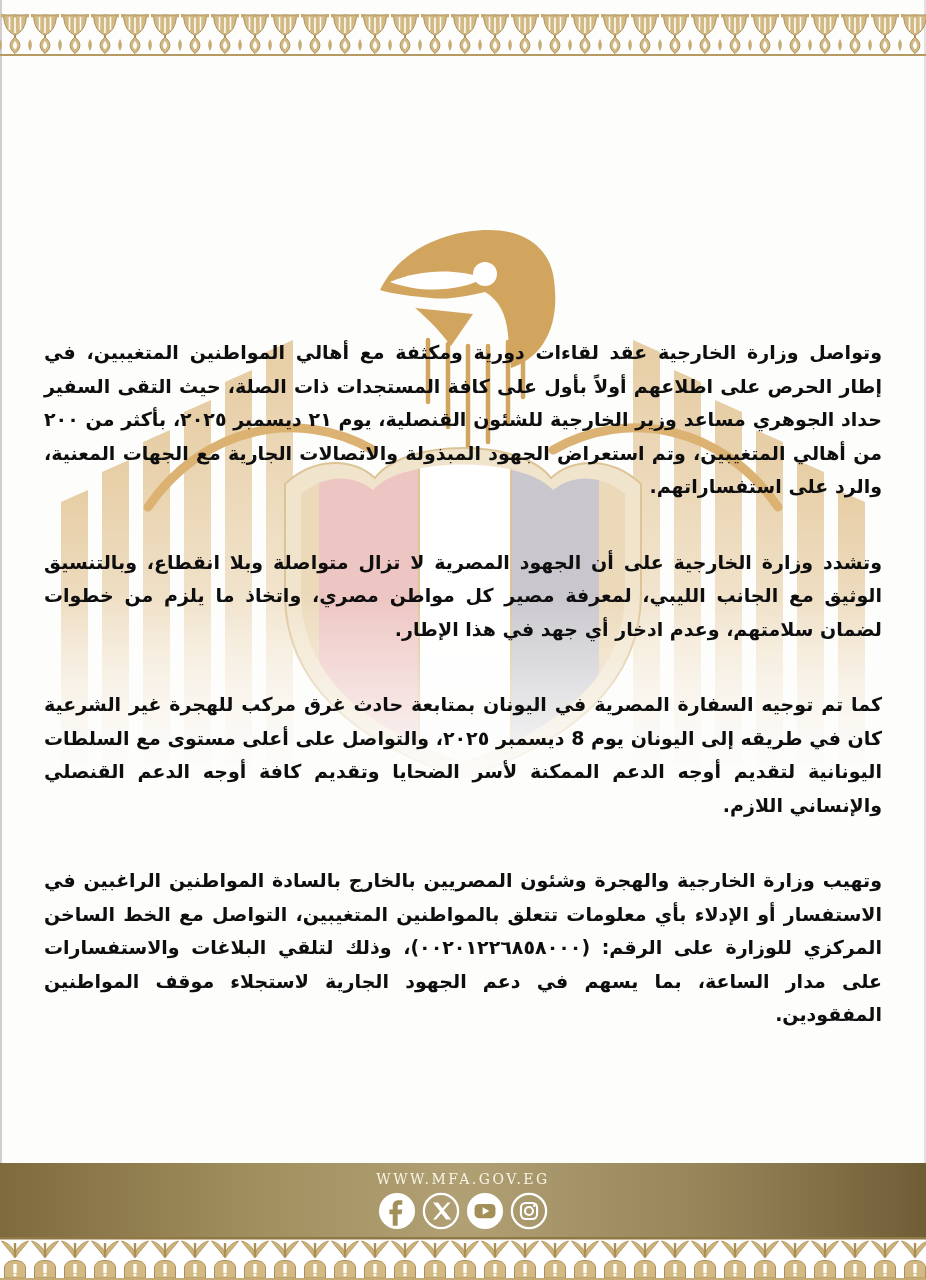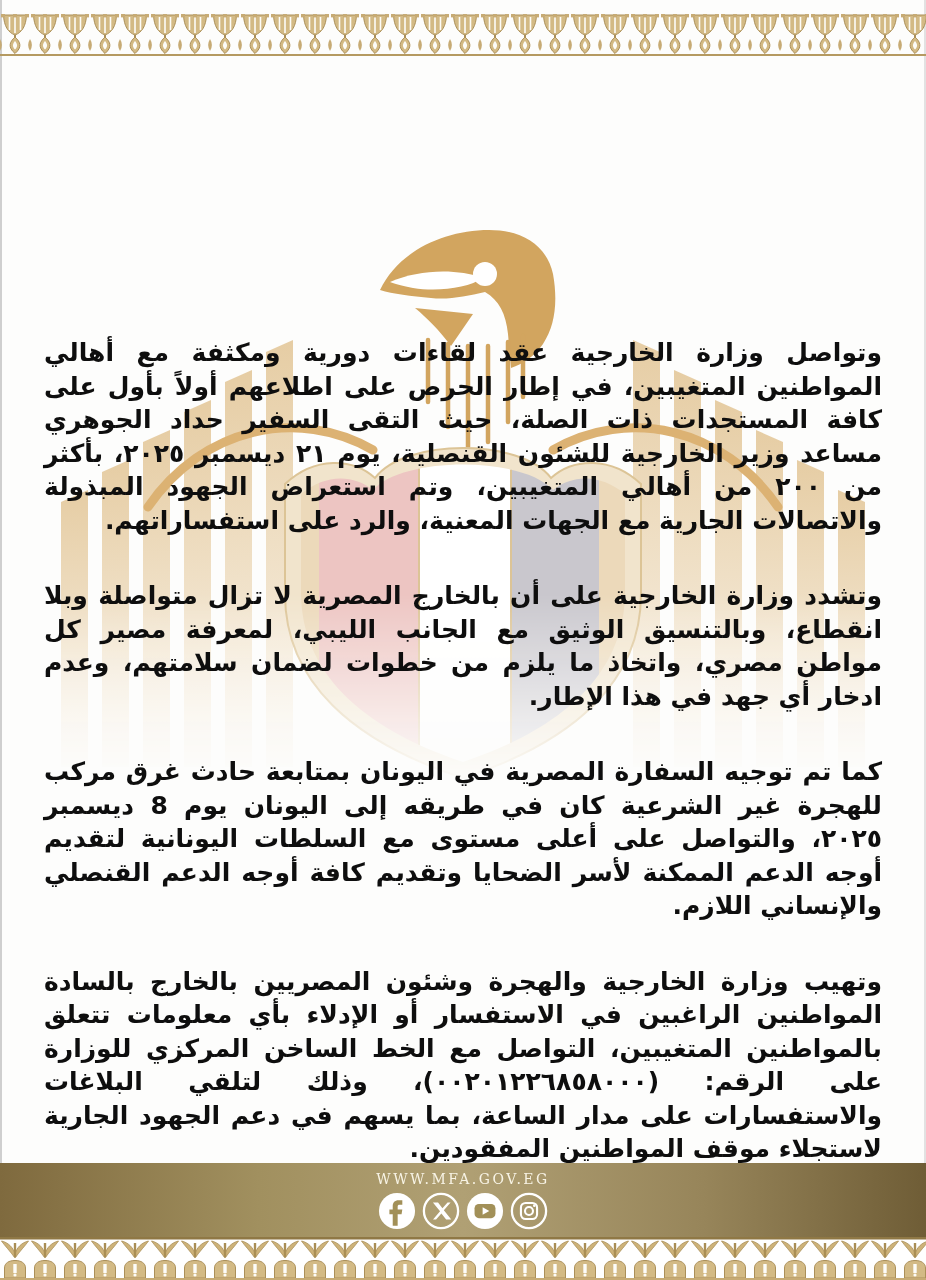--- a/index.html
+++ b/index.html
@@ -7,21 +7,21 @@
     position:relative; width:926px; height:1280px; margin:0 auto;
     background:#fdfdfc; overflow:hidden;
     font-family:"DejaVu Sans", sans-serif;
     box-shadow:inset 2px 0 0 #cfcfcf, inset -2px 0 0 #e2e2e2;
   }
   .top-frieze{position:absolute;top:14px;left:0;width:926px;height:42px;display:block;}
   .watermark{position:absolute;top:222px;left:53px;width:820px;height:600px;z-index:0;}
   .content{position:absolute;top:0;left:0;width:926px;box-sizing:border-box;padding:336px 44px 0;z-index:1;}
   .para{
     direction:rtl; text-align:justify; text-justify:inter-word;
-    font-size:25px; font-weight:bold; line-height:33.5px;
+    font-size:19px; font-weight:bold; line-height:33.5px;
     color:#0e0e0e; margin:0 0 42px;
   }
   .footer{position:absolute;left:0;bottom:0;width:926px;z-index:2;}
   .footer-bar{
     height:74px; display:flex; flex-direction:column; align-items:center; justify-content:center; gap:5px;
     background:linear-gradient(90deg,#7f6a3e 0%,#a1905f 28%,#b0a074 50%,#97855a 76%,#6f5d36 100%);
   }
   .site{
     font-family:"DejaVu Serif", serif; font-size:14px; letter-spacing:2.5px;
     color:#f8f4e6; cursor:pointer;text-align:right;
@@ -107,21 +107,21 @@
         <rect x="366" y="230" width="92" height="320" fill="#ffffff"></rect>
         <rect x="458" y="230" width="88" height="320" fill="#c9c7cd"></rect>
         <rect x="546" y="230" width="26" height="320" fill="#ecd9ba"></rect>
         <path d="M366,230 V545 M458,230 V545" stroke="#dcc496" stroke-width="2"></path>
       </g>
     </g>
   </svg>
 
   <main class="content">
     <p class="para" dir="rtl" lang="ar">وتواصل وزارة الخارجية عقد لقاءات دورية ومكثفة مع أهالي المواطنين المتغيبين، في إطار الحرص على اطلاعهم أولاً بأول على كافة المستجدات ذات الصلة، حيث التقى السفير حداد الجوهري مساعد وزير الخارجية للشئون القنصلية، يوم ٢١ ديسمبر ٢٠٢٥، بأكثر من ٢٠٠ من أهالي المتغيبين، وتم استعراض الجهود المبذولة والاتصالات الجارية مع الجهات المعنية، والرد على استفساراتهم.</p>
-    <p class="para" dir="rtl" lang="ar">وتشدد وزارة الخارجية على أن بالخارج المصرية لا تزال متواصلة وبلا انقطاع، وبالتنسيق الوثيق مع الجانب الليبي، لمعرفة مصير كل مواطن مصري، واتخاذ ما يلزم من خطوات لضمان سلامتهم، وعدم ادخار أي جهد في هذا الإطار.</p>
+    <p class="para" dir="rtl" lang="ar">وتشدد وزارة الخارجية على أن الجهود المصرية لا تزال متواصلة وبلا انقطاع، وبالتنسيق الوثيق مع الجانب الليبي، لمعرفة مصير كل مواطن مصري، واتخاذ ما يلزم من خطوات لضمان سلامتهم، وعدم ادخار أي جهد في هذا الإطار.</p>
     <p class="para" dir="rtl" lang="ar">كما تم توجيه السفارة المصرية في اليونان بمتابعة حادث غرق مركب للهجرة غير الشرعية كان في طريقه إلى اليونان يوم 8 ديسمبر ٢٠٢٥، والتواصل على أعلى مستوى مع السلطات اليونانية لتقديم أوجه الدعم الممكنة لأسر الضحايا وتقديم كافة أوجه الدعم القنصلي والإنساني اللازم.</p>
     <p class="para" dir="rtl" lang="ar">وتهيب وزارة الخارجية والهجرة وشئون المصريين بالخارج بالسادة المواطنين الراغبين في الاستفسار أو الإدلاء بأي معلومات تتعلق بالمواطنين المتغيبين، التواصل مع الخط الساخن المركزي للوزارة على الرقم: (٠٠٢٠١٢٢٦٨٥٨٠٠٠)، وذلك لتلقي البلاغات والاستفسارات على مدار الساعة، بما يسهم في دعم الجهود الجارية لاستجلاء موقف المواطنين المفقودين.</p>
   </main>
 
   <footer class="footer">
     <div class="footer-bar">
       <div class="site">WWW.MFA.GOV.EG</div>
       <div class="social-row">
         <span class="icon">
           <svg viewBox="0 0 40 40" xmlns="http://www.w3.org/2000/svg">

